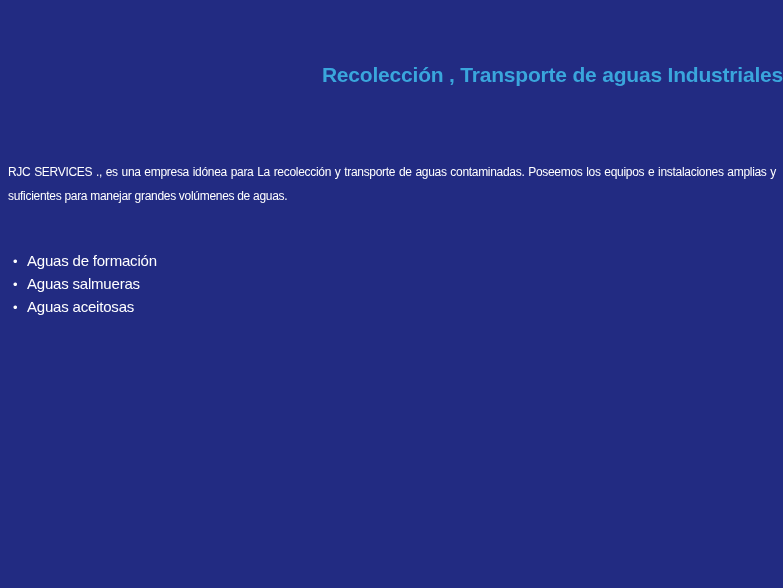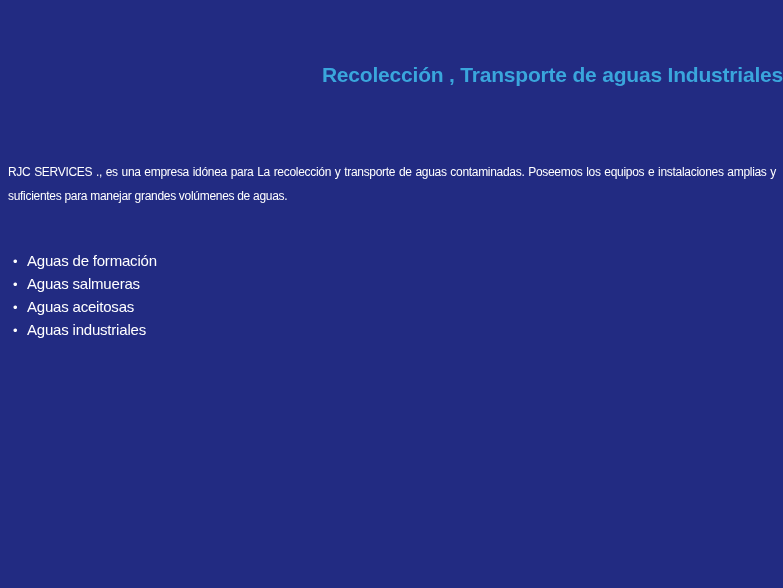--- a/index.html
+++ b/index.html
@@ -76,18 +76,15 @@
   <ul class="bullet-list" style="color: rgb(255, 255, 255);">
     <li>
       <span class="bullet-dot">•</span><span>Aguas de formación</span>
     </li>
     <li>
       <span class="bullet-dot">•</span><span>Aguas salmueras</span>
     </li>
     <li>
       <span class="bullet-dot">•</span><span>Aguas aceitosas</span>
     </li>
-    <li>
-      <span class="bullet-dot">•</span><span>Aguas industriales</span>
-    </li>
   </ul>
 
 </div>
 
 </body></html>

